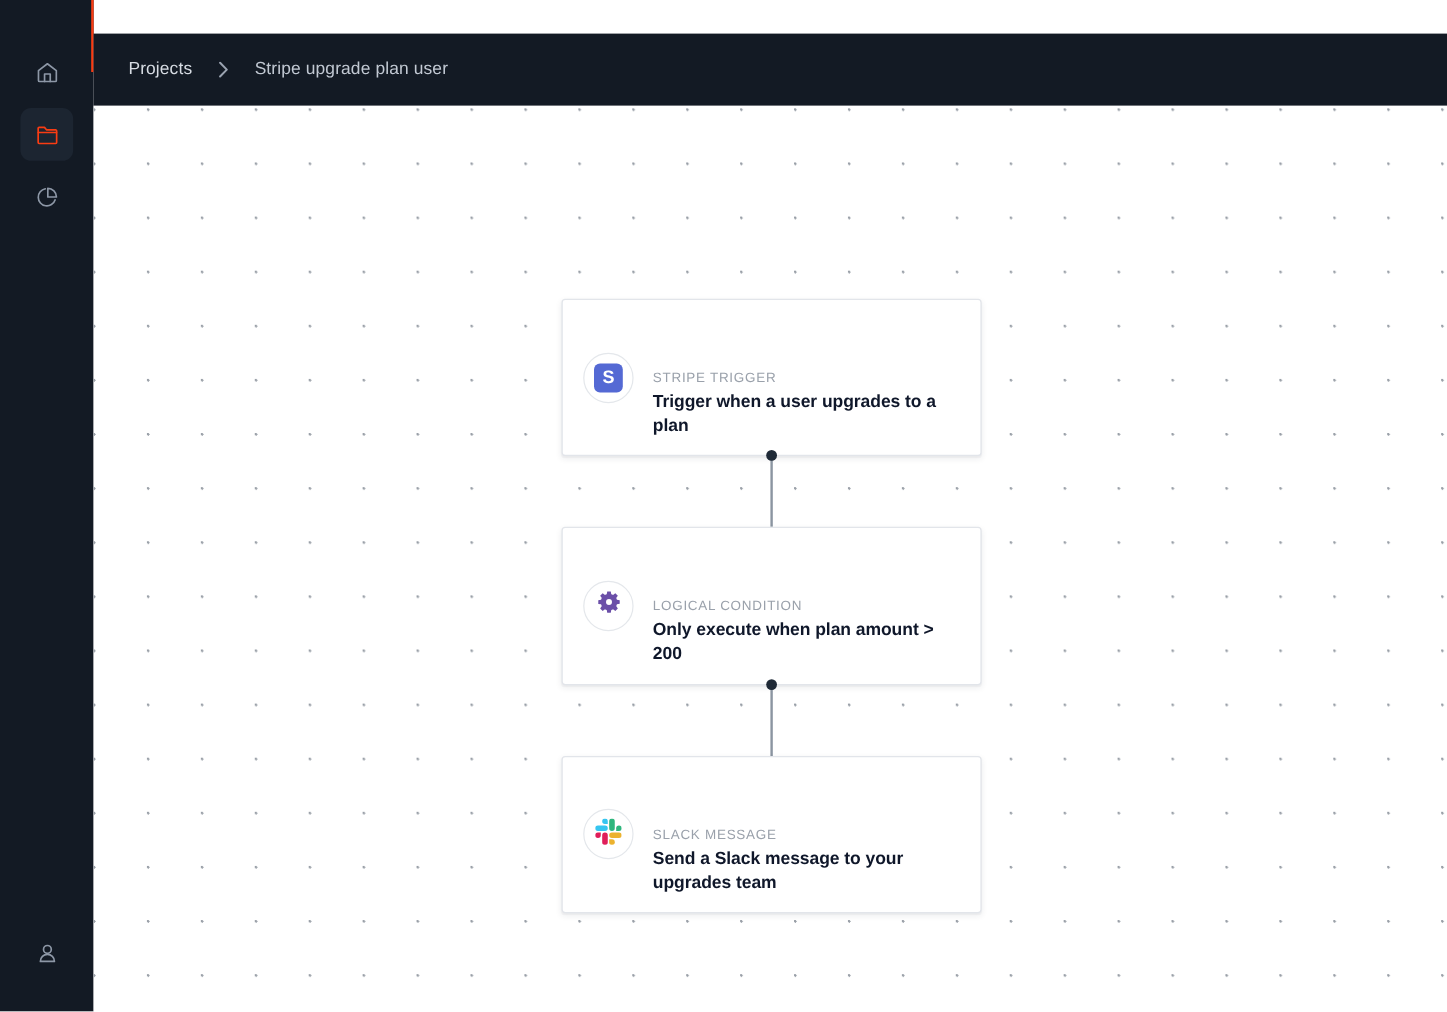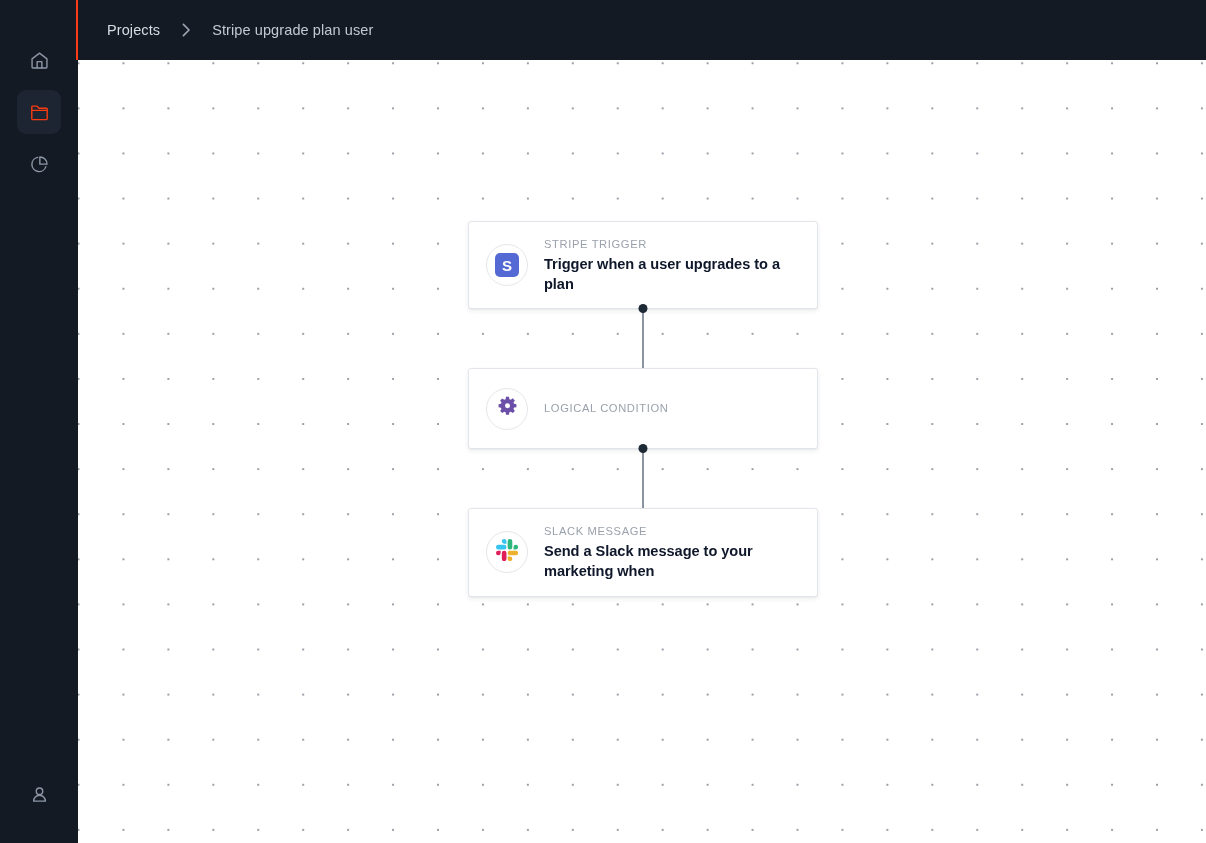--- a/index.html
+++ b/index.html
@@ -74,20 +74,21 @@
 
   
   .topbar {
     position: relative;
     height: 60px;
     background: #131a24;
     display: flex;
     align-items: center;
     padding-left: 29px;
     z-index: 5;
+    margin-top: 28px;
   }
   .crumb {
     font-size: 14.5px;
     color: #d7dce3;
     letter-spacing: 0.1px;
     cursor: pointer;
     white-space: nowrap;
   }
   .crumb.current { color: #c2c9d3; cursor: default; }
   .crumb-sep {
@@ -141,21 +142,21 @@
     height: 42px;
     border-radius: 50%;
     border: 1px solid #e4e7eb;
     background: #ffffff;
     display: flex;
     align-items: center;
     justify-content: center;
     margin-right: 16px;
   }
 
-  .node-body { flex: 1 1 auto; min-width: 0; padding-top: 1px; }
+  .node-body { flex: 1 1 auto; min-width: 0; padding-top: 1px; margin-top: 43px; }
 
   .node-label {
     font-size: 11.2px;
     letter-spacing: 0.62px;
     color: #9aa1ab;
     text-transform: uppercase;
     line-height: 1.25;
     margin-bottom: 3px;
     font-weight: 400;
   }
@@ -295,20 +296,21 @@
           <div class="node-icon">
             <span>
               <svg width="23" height="23" viewBox="0 0 24 24">
                 <path fill="#6b4fa8" d="M13.55 1.9h-3.1l-.42 2.45a7.9 7.9 0 0 0-1.52.63L6.5 3.53 4.31 5.72l1.45 2.01a7.9 7.9 0 0 0-.63 1.52L2.68 9.67v3.1l2.45.42c.15.53.36 1.04.63 1.52L4.31 16.7l2.19 2.19 2.01-1.45c.48.27.99.48 1.52.63l.42 2.45h3.1l.42-2.45c.53-.15 1.04-.36 1.52-.63l2.01 1.45 2.19-2.19-1.45-2.01c.27-.48.48-.99.63-1.52l2.45-.42v-3.1l-2.45-.42a7.9 7.9 0 0 0-.63-1.52l1.45-2.01-2.19-2.19-2.01 1.45a7.9 7.9 0 0 0-1.52-.63z"></path>
                 <circle cx="12" cy="11.22" r="2.6" fill="#ffffff"></circle>
               </svg>
             </span>
           </div>
           <div class="node-body">
             <div class="node-label">LOGICAL CONDITION</div>
+            <div class="node-title">Only execute when plan amount &gt; 200</div>
           </div>
         </div>
 
         <div class="connector">
           <div class="connector-line"></div>
           <div class="connector-dot"></div>
         </div>
 
         <div class="node">
           <div class="node-icon">
@@ -328,20 +330,20 @@
                 </g>
                 <g fill="#ecb22e">
                   <path d="M77.5 96.9a12.9 12.9 0 1 1-12.9 12.9V96.9z"></path>
                   <path d="M77.5 90.4a12.9 12.9 0 1 1 0-25.8h32.3a12.9 12.9 0 1 1 0 25.8z"></path>
                 </g>
               </svg>
             </span>
           </div>
           <div class="node-body">
             <div class="node-label">SLACK MESSAGE</div>
-            <div class="node-title">Send a Slack message to your marketing when</div>
+            <div class="node-title">Send a Slack message to your upgrades team</div>
           </div>
         </div>
 
       </div>
     </div>
   </div>
 </div>
 
 </body></html>

